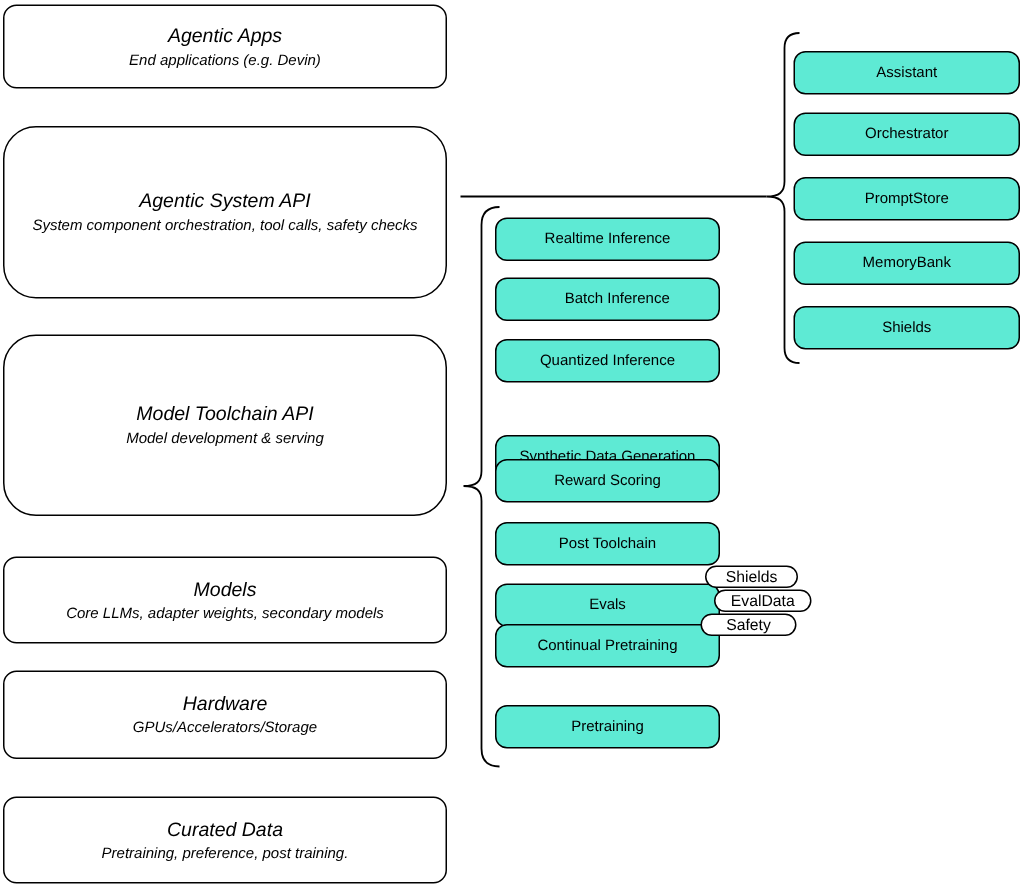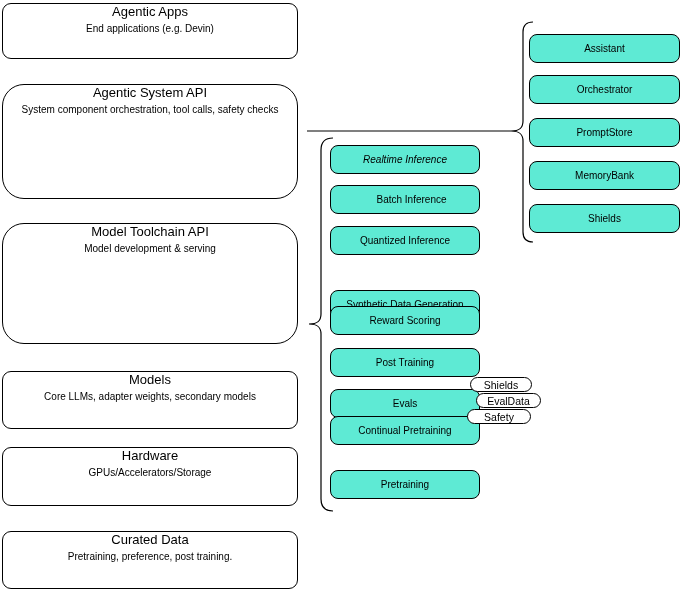--- a/index.html
+++ b/index.html
@@ -25,21 +25,23 @@
     pointer-events: none;
   }
   .box {
     position: absolute;
     background: #ffffff;
     border: 1px solid #000000;
     box-sizing: border-box;
     display: flex;
     flex-direction: column;
     align-items: center;
+    justify-content: center;
     text-align: center;
+    font-style: italic;
   }
   .lbox {
     left: 2px;
     width: 296px;
   }
   .r-small { border-radius: 9px; }
   .r-large { border-radius: 22px; }
   .btitle {
     font-size: 13px;
     line-height: 16px;
@@ -126,37 +128,37 @@
   <div class="box lbox r-small" style="top:447px;height:59px;">
     <div class="btitle">Hardware</div>
     <div class="bsub">GPUs/Accelerators/Storage</div>
   </div>
 
   <div class="box lbox r-small" style="top:531px;height:58px;">
     <div class="btitle">Curated Data</div>
     <div class="bsub">Pretraining, preference, post training.</div>
   </div>
 
-  <div class="node mid" style="top:145px;font-style:italic;">
+  <div class="node mid" style="top:145px;">
     <span>Realtime Inference</span>
   </div>
   <div class="node mid" style="top:185px;padding-left:13px;">
     <span>Batch Inference</span>
   </div>
   <div class="node mid" style="top:226px;">
     <span>Quantized Inference</span>
   </div>
   <div class="node mid" style="top:266px;margin-top:24px;">
     <span>Synthetic Data Generation</span>
   </div>
   <div class="node mid" style="top:306px;">
     <span>Reward Scoring</span>
   </div>
   <div class="node mid" style="top:348px;">
-    <span>Post Training</span>
+    <span>Post Toolchain</span>
   </div>
   <div class="node mid" style="top:389px;">
     <span>Evals</span>
   </div>
   <div class="node mid" style="top:416px;">
     <span>Continual Pretraining</span>
   </div>
   <div class="node mid" style="top:470px;">
     <span>Pretraining</span>
   </div>

